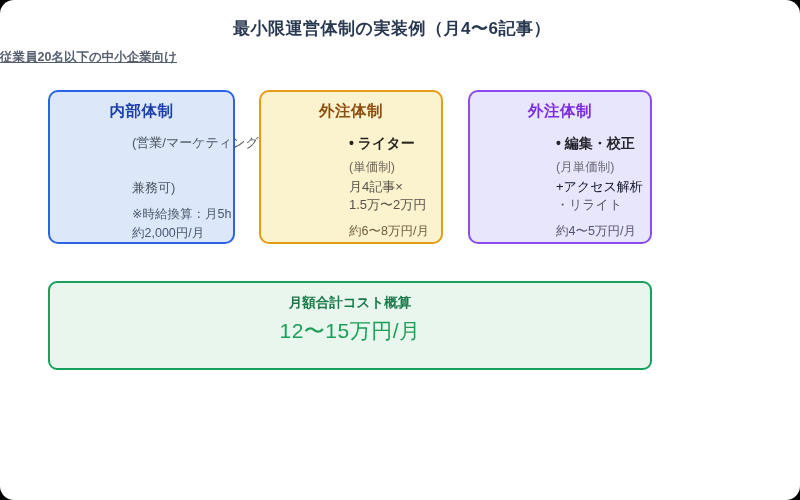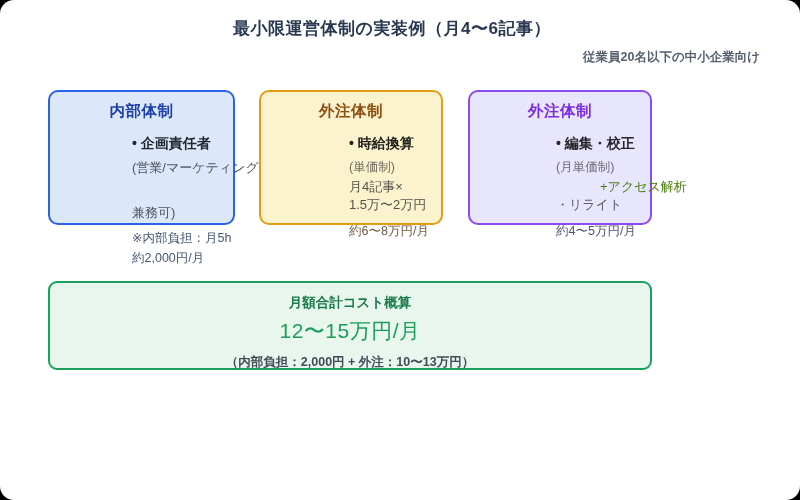--- a/index.html
+++ b/index.html
@@ -27,29 +27,30 @@
     font-size: 17px;
     font-weight: bold;
     color: #283850;
     letter-spacing: 0.5px;
   }
   .subtitle {
     position: absolute;
     top: 49px;
     left: 0;
     width: 760px;
-    text-align: right;
+    text-align: left;
     font-size: 12.5px;
     font-weight: 600;
     color: #555f6e;
+    text-decoration: underline;
   }
   .box {
     position: absolute;
     top: 90px;
-    height: 135px;
+    height: 154px;
     border: 2px solid;
     border-radius: 10px;
     box-sizing: border-box;
   }
   #box-0 { left: 48px;  width: 187px; }
   #box-1 { left: 259px; width: 184px; }
   #box-2 { left: 468px; width: 184px; }
   .box-header {
     margin-top: 9px;
     text-align: center;
@@ -107,49 +108,47 @@
 <body>
 
 <div id="canvas">
 
   <div class="title">最小限運営体制の実装例（月4〜6記事）</div>
   <div class="subtitle">従業員20名以下の中小企業向け</div>
 
   <div class="box" id="box-0" style="background-color: rgb(220, 232, 250); border-color: rgb(42, 99, 232);">
     <div class="box-header" style="color: rgb(29, 63, 170);">内部体制</div>
     <div class="box-body">
-      <div class="ln ln-b" style="color: rgb(34, 38, 46);">• 企画責任者</div>
       <div class="ln ln-m tight" style="color: rgb(78, 85, 96);">(営業/マーケティング</div>
       <div class="ln ln-m" style="color: rgb(78, 85, 96); margin-top: 29px;">兼務可)</div>
-      <div class="ln ln-s gap" style="color: rgb(71, 86, 111);">※内部負担：月5h</div>
+      <div class="ln ln-s gap" style="color: rgb(71, 86, 111);">※時給換算：月5h</div>
       <div class="ln ln-s" style="color: rgb(71, 86, 111);">約2,000円/月</div>
     </div>
   </div>
 
   <div class="box" id="box-1" style="background-color: rgb(251, 243, 206); border-color: rgb(230, 155, 23);">
     <div class="box-header" style="color: rgb(141, 77, 16);">外注体制</div>
     <div class="box-body">
-      <div class="ln ln-b" style="color: rgb(36, 34, 29);">• 時給換算</div>
+      <div class="ln ln-b" style="color: rgb(36, 34, 29);">• ライター</div>
       <div class="ln ln-s" style="color: rgb(110, 104, 92);">(単価制)</div>
       <div class="ln ln-m tight" style="color: rgb(86, 82, 74);">月4記事×</div>
       <div class="ln ln-m" style="color: rgb(86, 82, 74);">1.5万〜2万円</div>
       <div class="ln ln-s gap" style="color: rgb(110, 92, 60);">約6〜8万円/月</div>
     </div>
   </div>
 
   <div class="box" id="box-2" style="background-color: rgb(232, 230, 252); border-color: rgb(138, 76, 240);">
     <div class="box-header" style="color: rgb(123, 44, 226);">外注体制</div>
     <div class="box-body">
       <div class="ln ln-b" style="color: rgb(38, 37, 44);">• 編集・校正</div>
       <div class="ln ln-s" style="color: rgb(108, 106, 119);">(月単価制)</div>
-      <div class="ln ln-m tight" style="color: #4d7c0f; margin-left: 44px;">+アクセス解析</div>
+      <div class="ln ln-m tight" style="color: #0f172a;">+アクセス解析</div>
       <div class="ln ln-m" style="color: rgb(92, 91, 104);">・リライト</div>
       <div class="ln ln-s gap" style="color: rgb(87, 80, 114);">約4〜5万円/月</div>
     </div>
   </div>
 
   <div class="summary" style="background-color: rgb(233, 246, 238); border-color: rgb(23, 161, 93);">
     <div class="summary-header" style="color: rgb(25, 122, 74);">月額合計コスト概算</div>
     <div class="summary-amount" style="color: rgb(27, 158, 88);">12〜15万円/月</div>
-    <div class="summary-breakdown" style="color: rgb(65, 75, 87);">（内部負担：2,000円 + 外注：10〜13万円）</div>
   </div>
 
 </div>
 
 </body></html>

